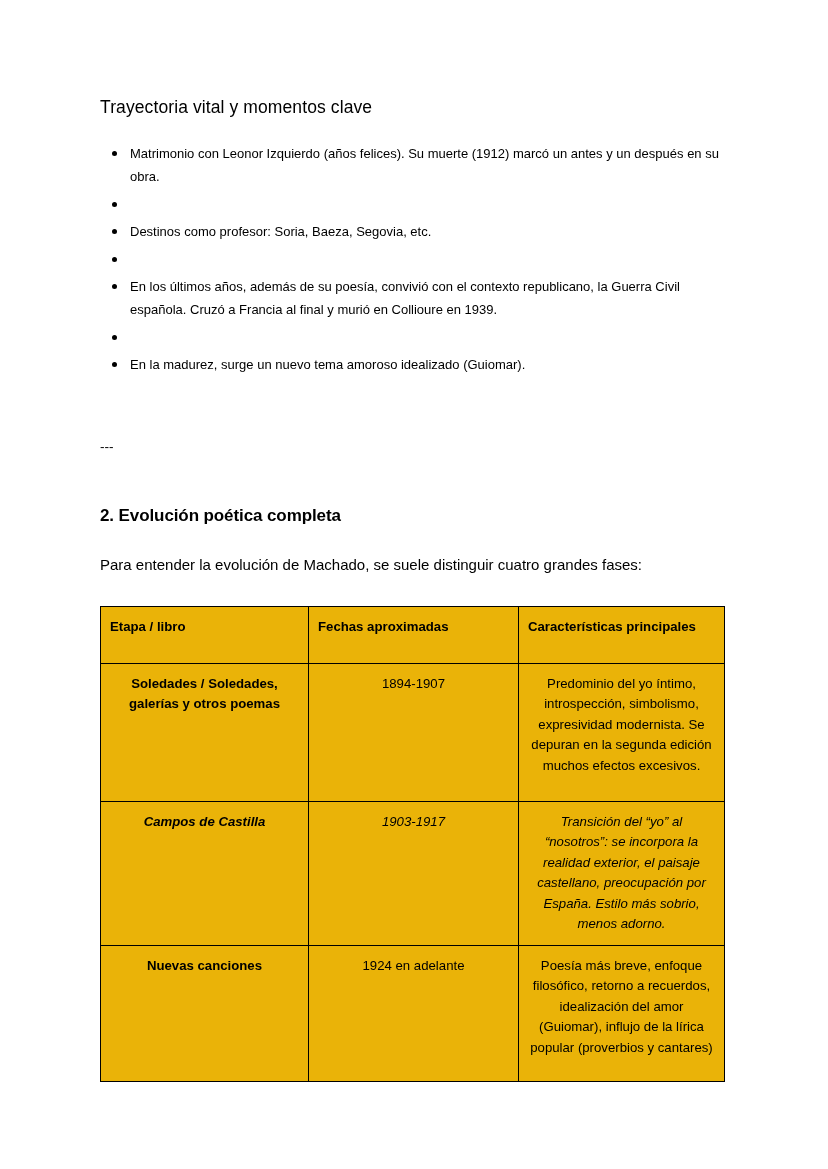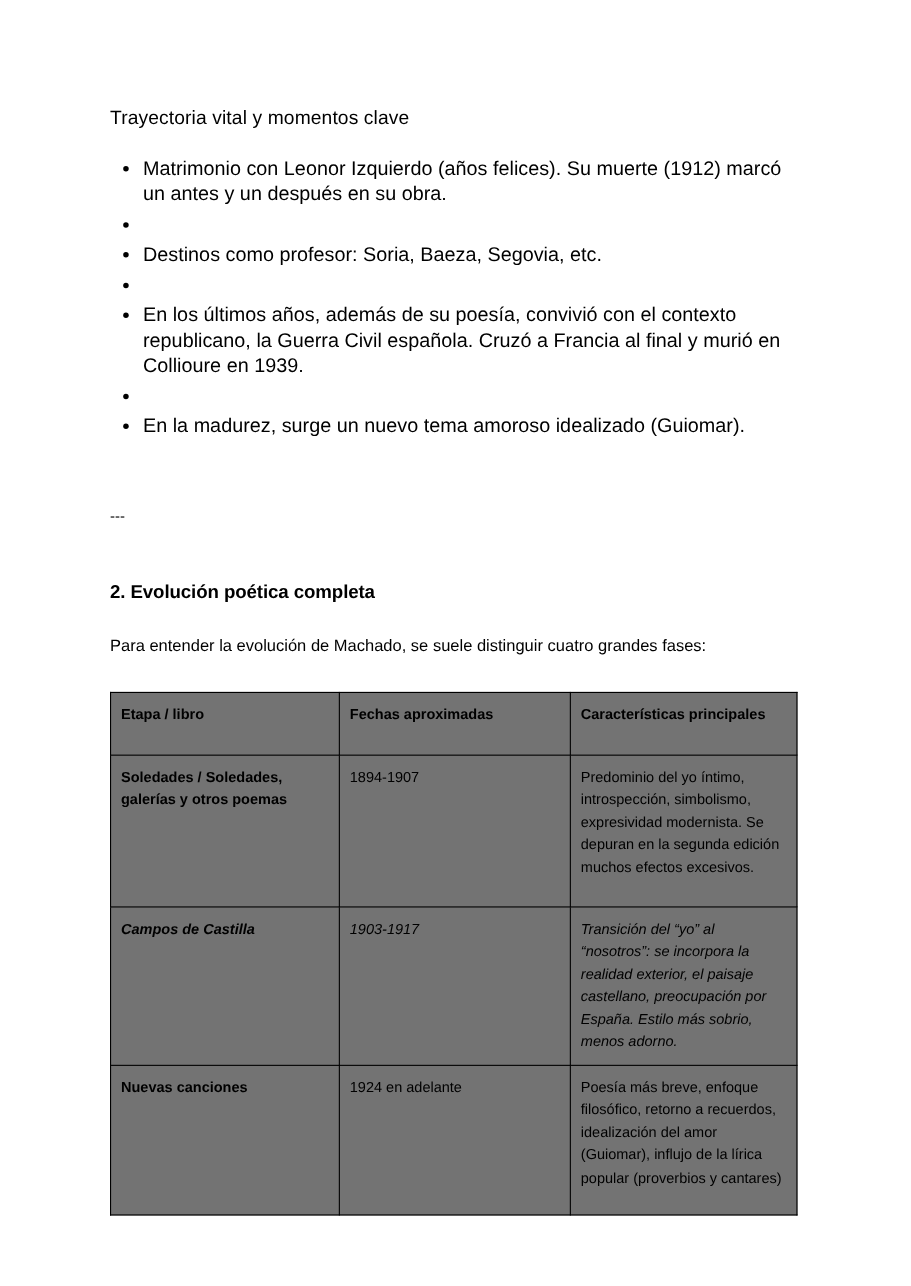--- a/index.html
+++ b/index.html
@@ -51,21 +51,21 @@
 
   
   ul.bullets {
     list-style: none;
     margin: 0;
     padding: 0;
   }
   ul.bullets > li {
     position: relative;
     padding-left: 30px;
-    font-size: 18px;
+    font-size: 13px;
     line-height: 23px;
     color: #000;
     margin: 0 0 9px 0;
   }
   ul.bullets > li.empty {
     min-height: 14px;
     margin-bottom: 9px;
   }
   ul.bullets > li::before {
     content: "";
@@ -102,40 +102,41 @@
   .sp-after-rule { height: 48px; }
   .sp-after-h2   { height: 26px; }
   .sp-after-para { height: 30px; }
   .sp-after-h1   { height: 22px; }
 
   
   table.phases {
     border-collapse: collapse;
     width: 624px;
     table-layout: fixed;
-    background: #737373;
+    background: #eab308;
   }
   table.phases col.c1 { width: 208px; }
   table.phases col.c2 { width: 210px; }
   table.phases col.c3 { width: 206px; }
   table.phases th,
   table.phases td {
     border: 1.3px solid #000000;
     vertical-align: top;
     padding: 10px 9px 10px 9px;
     font-size: 13.2px;
     line-height: 20.5px;
     text-align: left;
   }
   table.phases thead th {
     font-weight: 700;
     height: 36px;
   }
   table.phases tbody td {
     font-weight: 400;
+    text-align: center;
   }
   table.phases tbody td.stage {
     font-weight: 700;
   }
   table.phases tbody tr.r1 td { height: 117px; }
   table.phases tbody tr.r2 td { height: 114px; font-style: italic; }
   table.phases tbody tr.r3 td { height: 115px; }
 </style>
 </head>
 <body>

